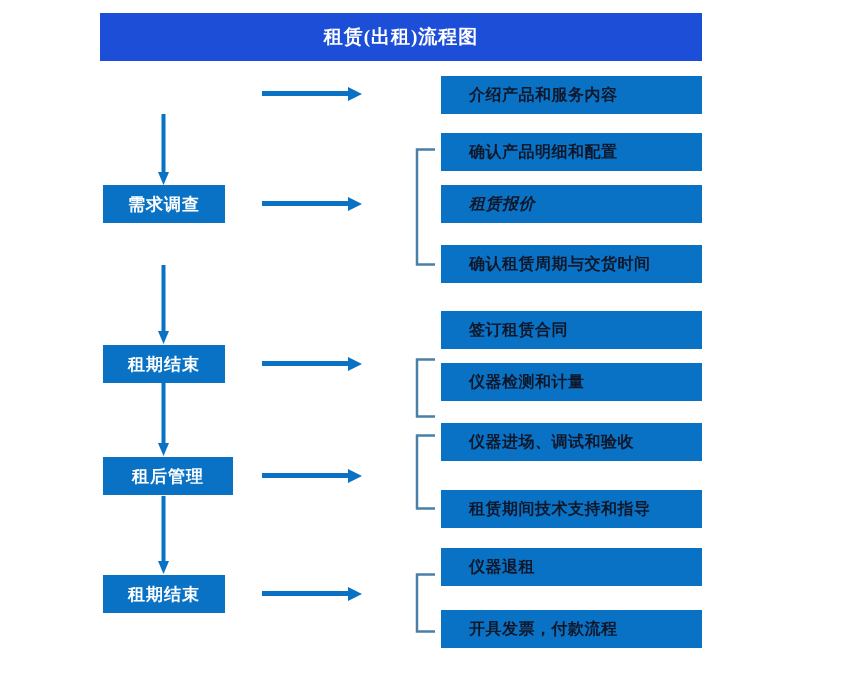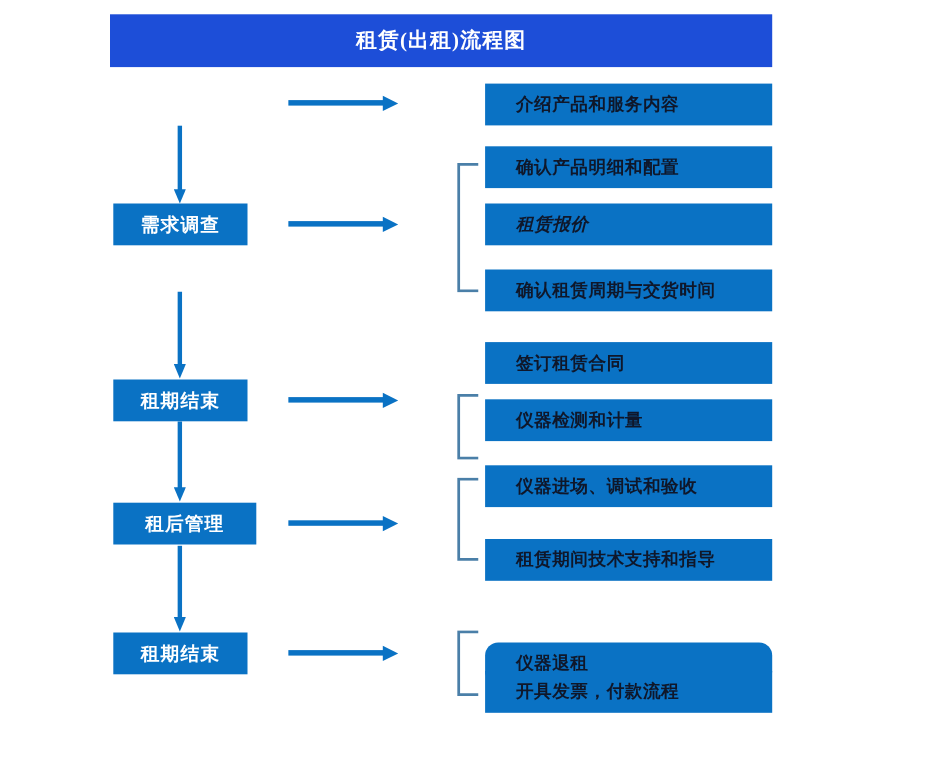--- a/index.html
+++ b/index.html
@@ -188,17 +188,17 @@
   <div class="detail-box" style="top:245px;">确认租赁周期与交货时间</div>
 
   <div class="detail-box" style="top:311px;">签订租赁合同</div>
 
   <div class="detail-box" style="top:363px;">仪器检测和计量</div>
 
   <div class="detail-box" style="top:490px;">租赁期间技术支持和指导</div>
 
   <div class="detail-box" style="top:423px;">仪器进场、调试和验收</div>
 
-  <div class="detail-box" style="top:584px;border-radius:12px;">仪器退租</div>
+  <div class="detail-box" style="top:548px;">仪器退租</div>
 
   <div class="detail-box" style="top:610px;">开具发票，付款流程</div>
 
 </div>
 
 </body></html>

